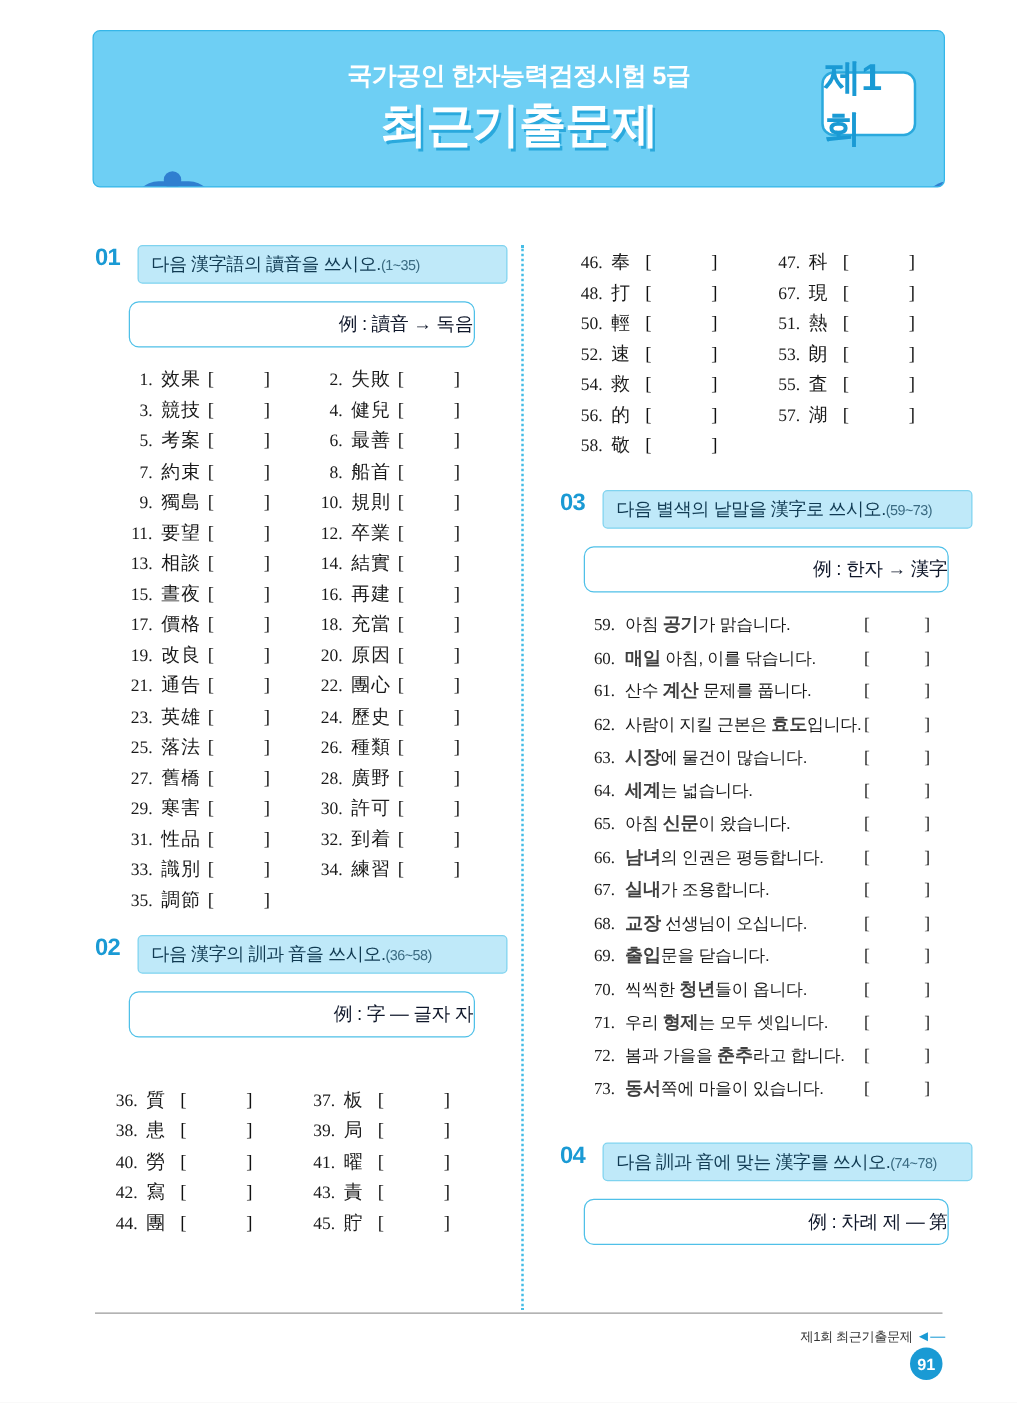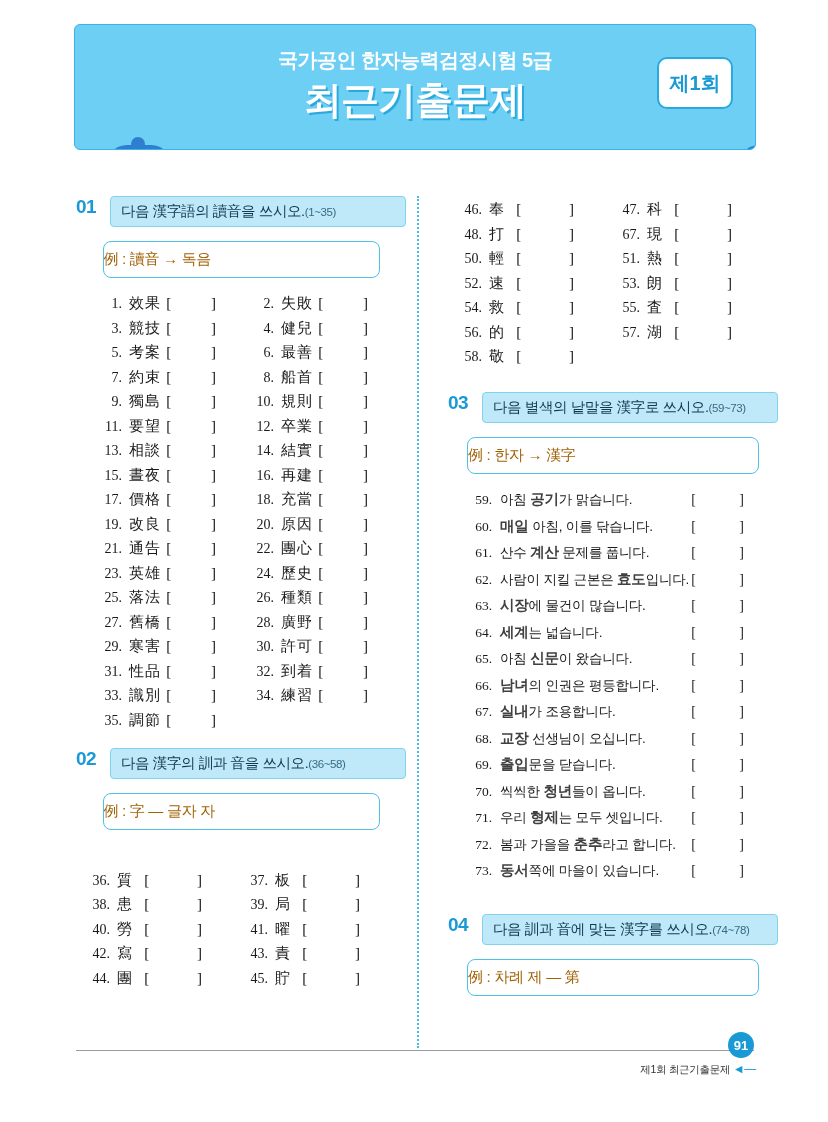--- a/index.html
+++ b/index.html
@@ -44,21 +44,21 @@
     text-shadow:2px 2px 0 #2aa9dd;
   }
   .banner-round{
     position:absolute;right:22px;top:32px;
     width:72px;height:48px;
     background:#ffffff;
     border:2px solid #2aa9dd;
     border-radius:10px;
     display:flex;align-items:center;justify-content:center;
     font-family:"Liberation Sans", sans-serif;
-    font-size:20px;font-weight:bold;color:#1a9ad4;
+    font-size:30px;font-weight:bold;color:#1a9ad4;
   }
   
   .mascot{position:absolute;bottom:4px;}
   .mascot .hat{
     position:absolute;left:8px;top:0;width:64px;height:26px;
     background:#2f7fd0;border-radius:26px 26px 8px 8px;
   }
   .mascot .hat:after{
     content:"";position:absolute;left:24px;top:-8px;width:14px;height:14px;
     background:#2f7fd0;border-radius:50%;
@@ -99,23 +99,23 @@
     white-space:nowrap;
   }
   .qbar .rng{font-size:11.5px;color:#3a6b82;}
 
   .example{
     margin:0 auto 16px auto;
     width:275px;
     border:1.5px solid #4fc0e8;
     border-radius:8px;
     padding:8px 0;
-    text-align:left;
-    font-family:"Liberation Sans", sans-serif;
-    font-size:15px;color:#a16207;
+    text-align:right;
+    font-family:"Liberation Sans", sans-serif;
+    font-size:15px;color:#0f172a;
     letter-spacing:-0.3px;
   }
   .example.wide{width:290px;}
 
   
   .items{
     margin:0 0 18px 0;
     padding:0 8px 0 18px;
   }
   .item-row{
@@ -157,21 +157,21 @@
   .srow .txt{margin-left:8px;letter-spacing:-0.2px;font-family:"Liberation Sans", sans-serif;font-size:13.5px;}
   .srow .txt b{color:#404040;font-weight:bold;font-size:14.5px;}
   .srow .brk{margin-left:auto;letter-spacing:20px;margin-right:10px;}
 
   
   .footrule{
     position:absolute;left:76px;top:1050px;width:678px;
     border-top:1.5px solid #9a9a9a;
   }
   .pagebadge{
-    position:absolute;right:74px;top:1032px;
+    position:absolute;right:74px;top:1078px;
     width:26px;height:26px;border-radius:50%;
     background:#1a9ad4;color:#fff;
     font-family:"Liberation Sans", sans-serif;
     font-size:13px;font-weight:bold;
     display:flex;align-items:center;justify-content:center;
   }
   .footnote{
     position:absolute;right:72px;top:1062px;
     font-family:"Liberation Sans", sans-serif;
     font-size:10.5px;color:#333;

